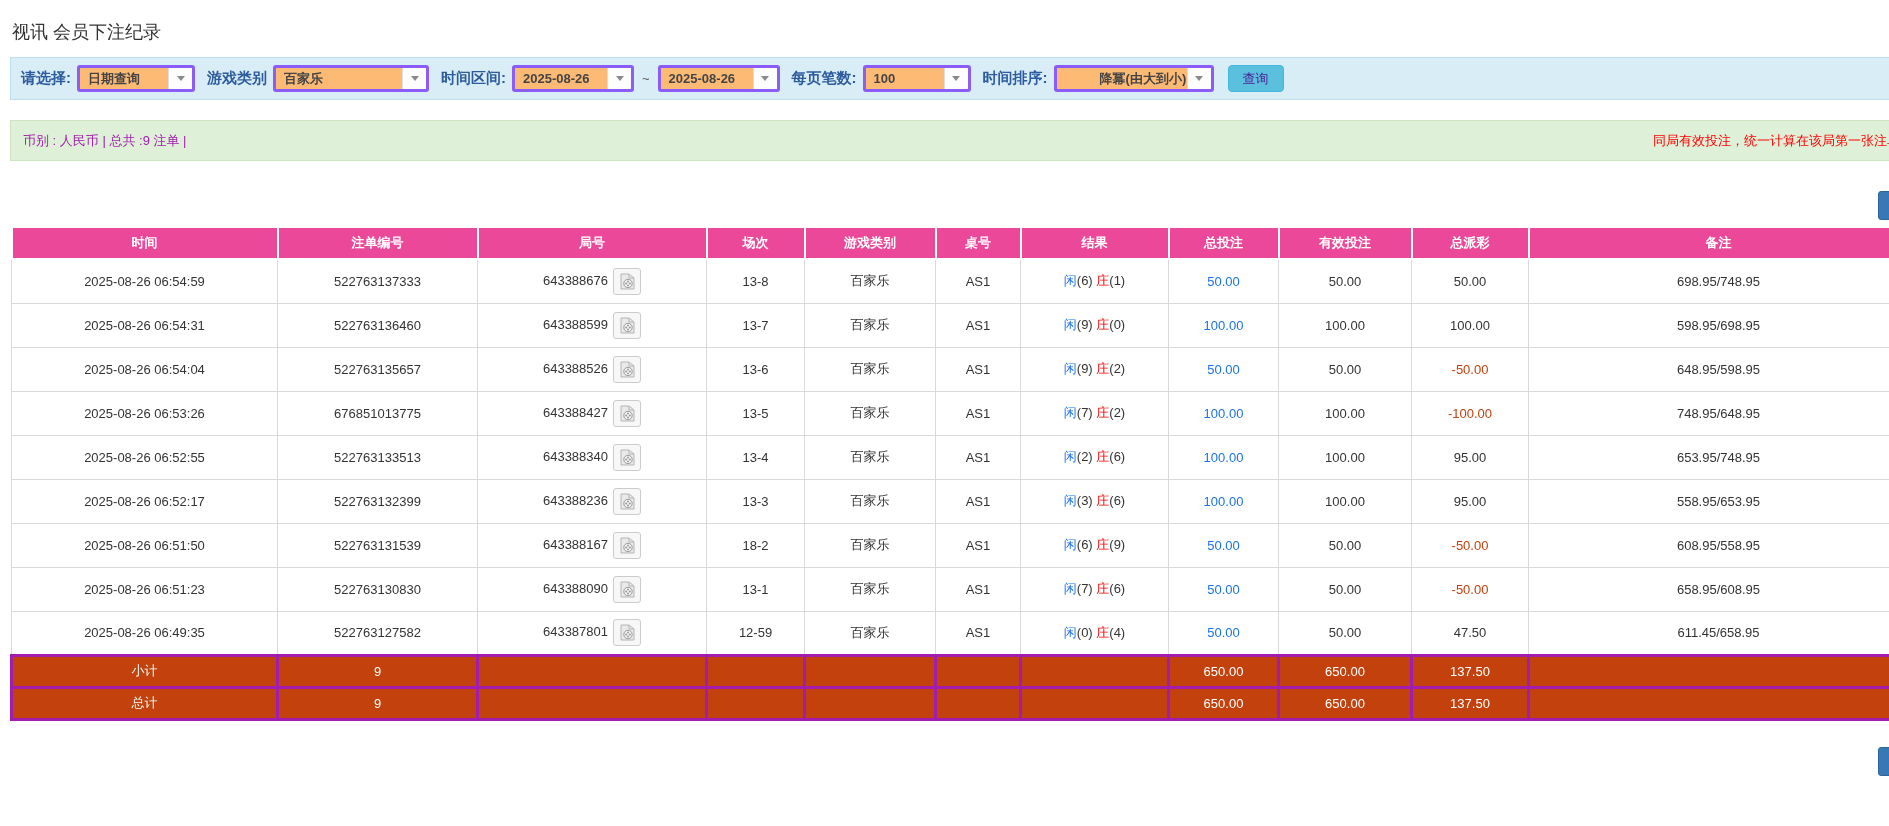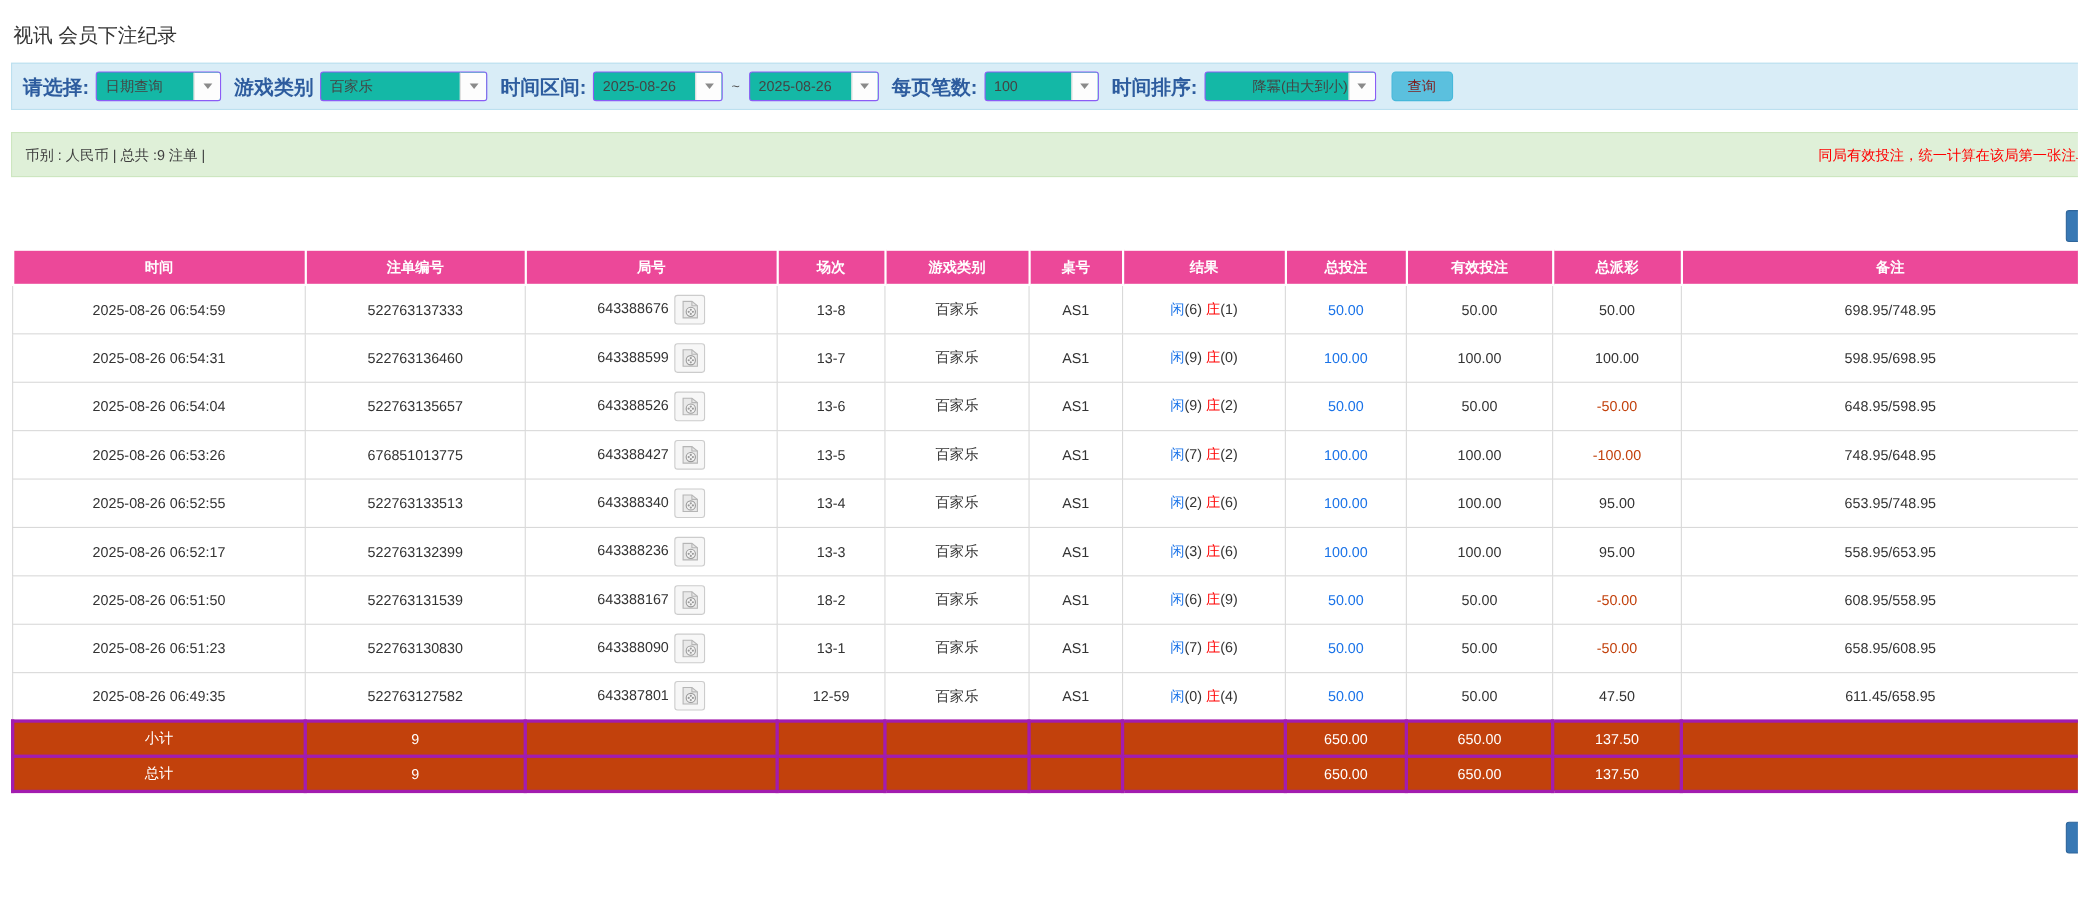--- a/index.html
+++ b/index.html
@@ -6,42 +6,42 @@
   html, body { width: 1889px; height: 826px; overflow: hidden; background: #ffffff;
     font-family: "Liberation Sans", "DejaVu Sans", sans-serif; }
   .page { position: relative; width: 1960px; height: 826px; }
 
   .page-title { position: absolute; left: 12px; top: 20px; font-size: 18px; font-weight: 400; color: #333; }
 
   
   .toolbar { position: absolute; left: 10px; top: 57px; width: 1940px; height: 43px;
     background: #d9edf7; border: 1px solid #bce0ef; display: flex; align-items: center;
     padding: 0 10px; gap: 6px; }
-  .f-label { color: #2d5c9e; font-size: 18px; font-weight: 700; white-space: nowrap; margin-left: 6px; }
-  .combo { display: flex; align-items: stretch; background: #14b8a6; border: 1px solid #8b5cf6;
-    border-radius: 3px; height: 27px; overflow: hidden; }
+  .f-label { color: #2d5c9e; font-size: 15px; font-weight: 700; white-space: nowrap; margin-left: 6px; }
+  .combo { display: flex; align-items: stretch; background: #fdba74; border: 3px solid #8b5cf6;
+    border-radius: 3px; height: 27px; overflow: hidden; font-weight: bold; }
   .combo-text { font-size: 13px; color: #444; padding: 0 8px; display: flex; align-items: center; white-space: nowrap; }
   .combo-arrow { width: 24px; border-left: 1px solid #ddd; background: #fdfdfd;
     display: flex; align-items: center; justify-content: center; }
   .tri { width: 0; height: 0; border-left: 4px solid transparent; border-right: 4px solid transparent;
     border-top: 5px solid #8a8a8a; }
   .w-sel1 .combo-text { width: 88px; }
   .w-sel2 .combo-text { width: 126px; }
   .w-date .combo-text { width: 92px; }
   .w-size .combo-text { width: 78px; }
   .w-sort .combo-text { width: 130px; padding-left: 43px; }
   .range-sep { color: #555; font-size: 13px; padding: 0 2px; }
-  .search-btn { margin-left: 8px; background: #5bc0de; color: #7f1d1d; font-size: 13px;
+  .search-btn { margin-left: 8px; background: #5bc0de; color: #4c1d95; font-size: 13px;
     border: 1px solid #46b8da; border-radius: 4px; height: 27px; padding: 0 14px; cursor: pointer; }
 
   
   .info-bar { position: absolute; left: 10px; top: 120px; width: 1940px; height: 41px;
     background: #dff0d8; border: 1px solid #cde6c0; display: flex; align-items: center;
     padding: 0 12px; font-size: 13px; }
-  .info-summary { color: #404040; }
+  .info-summary { color: #a21caf; }
   .info-notice { margin-left: auto; margin-right: 24px; color: #ff0000; white-space: nowrap; }
 
   
   .page-btn { position: absolute; width: 54px; height: 29px; background: #3878b4;
     border: 1px solid #2f659a; border-radius: 3px; cursor: pointer; }
   .page-btn.top { left: 1878px; top: 191px; }
   .page-btn.bottom { left: 1878px; top: 747px; }
 
   
   table.records { position: absolute; left: 10px; top: 226px; width: 1897px;

